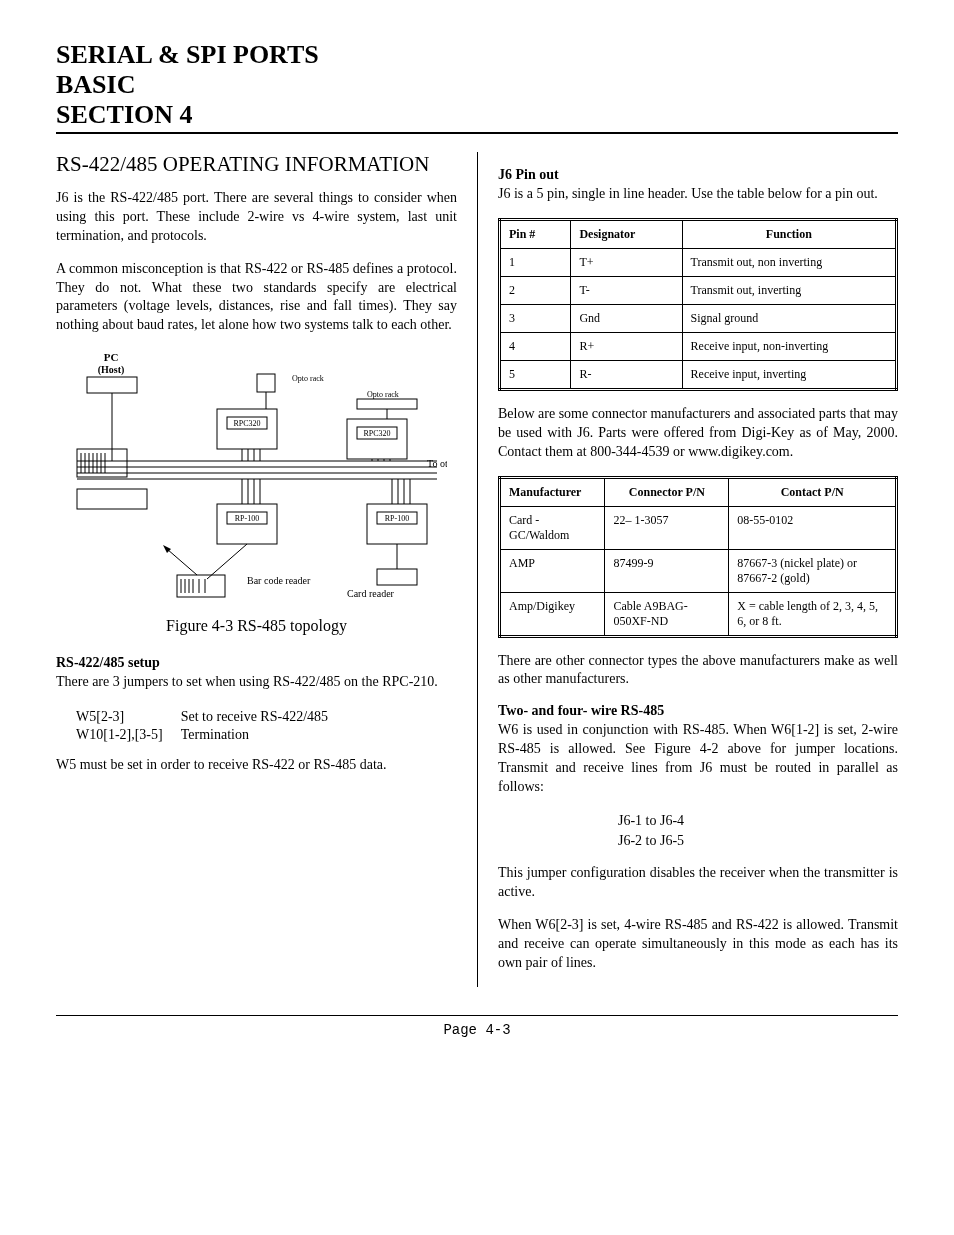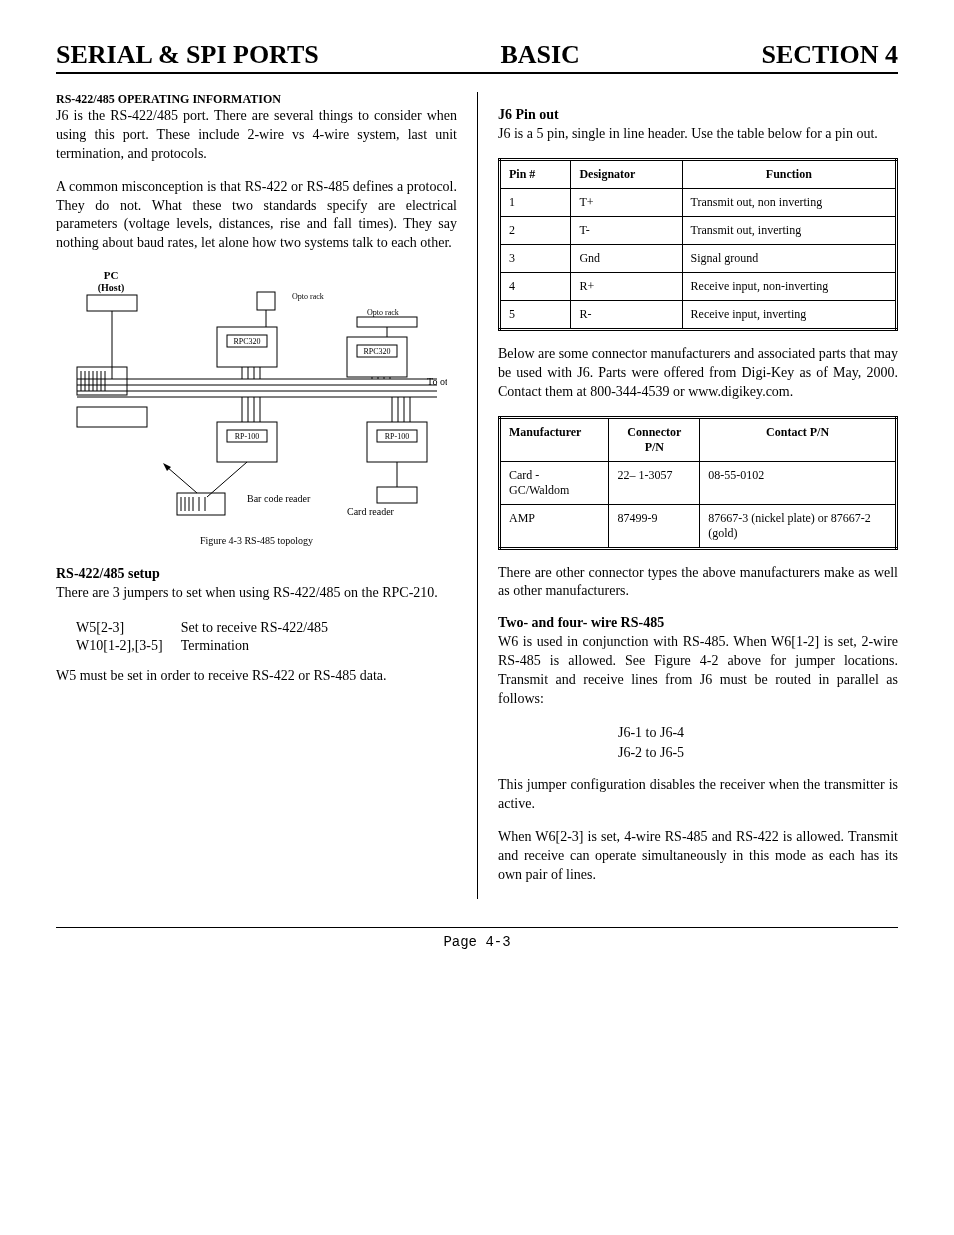--- a/index.html
+++ b/index.html
@@ -12,58 +12,59 @@
     width: 954px;
     box-sizing: border-box;
   }
   .header-row {
     display: flex;
     justify-content: space-between;
     align-items: baseline;
     border-bottom: 2px solid #000;
     padding-bottom: 2px;
     margin-bottom: 18px;
+    flex-direction: column;
   }
   .header-row span {
     font-size: 26px;
     font-weight: bold;
   }
   .columns {
     display: flex;
     gap: 0;
     align-items: stretch;
   }
   .col {
     width: 50%;
     box-sizing: border-box;
   }
   .col-left { padding-right: 20px; }
   .col-right { padding-left: 20px; border-left: 1px solid #000; }
   h2.section-title {
-    font-size: 12px;
-    font-weight: bold;
-    margin: 0 0 0 0;
+    font-size: 21px;
+    font-weight: normal;
+    margin: 0 0 12px 0;
   }
   .subhead {
     font-weight: bold;
     margin: 14px 0 2px 0;
   }
   p {
     margin: 0 0 14px 0;
     line-height: 1.35;
     text-align: justify;
   }
   .figure {
     margin: 12px 0 8px 0;
     text-align: center;
   }
   .figure svg { display: block; margin: 0 auto; }
   .fig-caption {
     text-align: center;
-    font-size: 10px;
+    font-size: 16px;
     margin: 4px 0 20px 0;
   }
   table.jumper {
     margin: 16px 0 12px 20px;
     border-collapse: collapse;
   }
   table.jumper td { padding: 1px 18px 1px 0; vertical-align: top; }
   table.data {
     border-collapse: collapse;
     width: 100%;
@@ -269,20 +270,25 @@
       <tr>
             <td>Card - GC/Waldom</td>
             <td>22– 1-3057</td>
             <td>08-55-0102</td>
           </tr>
       <tr>
             <td>AMP</td>
             <td>87499-9</td>
             <td>87667-3 (nickel plate) or 87667-2 (gold)</td>
           </tr>
+      <tr>
+            <td>Amp/Digikey</td>
+            <td>Cable A9BAG-050XF-ND</td>
+            <td>X = cable length of 2, 3, 4, 5, 6, or 8 ft.</td>
+          </tr>
     </tbody>
       </table>
 
     <p>There are other connector types the above manufacturers make as well as other manufacturers.</p>
 
     <div class="subhead">Two- and four- wire RS-485</div>
     <p>W6 is used in conjunction with RS-485. When W6[1-2] is set, 2-wire RS-485 is allowed. See Figure 4-2 above for jumper locations. Transmit and receive lines from J6 must be routed in parallel as follows:</p>
 
     <div class="routing">
       <div>J6-1 to J6-4</div>

